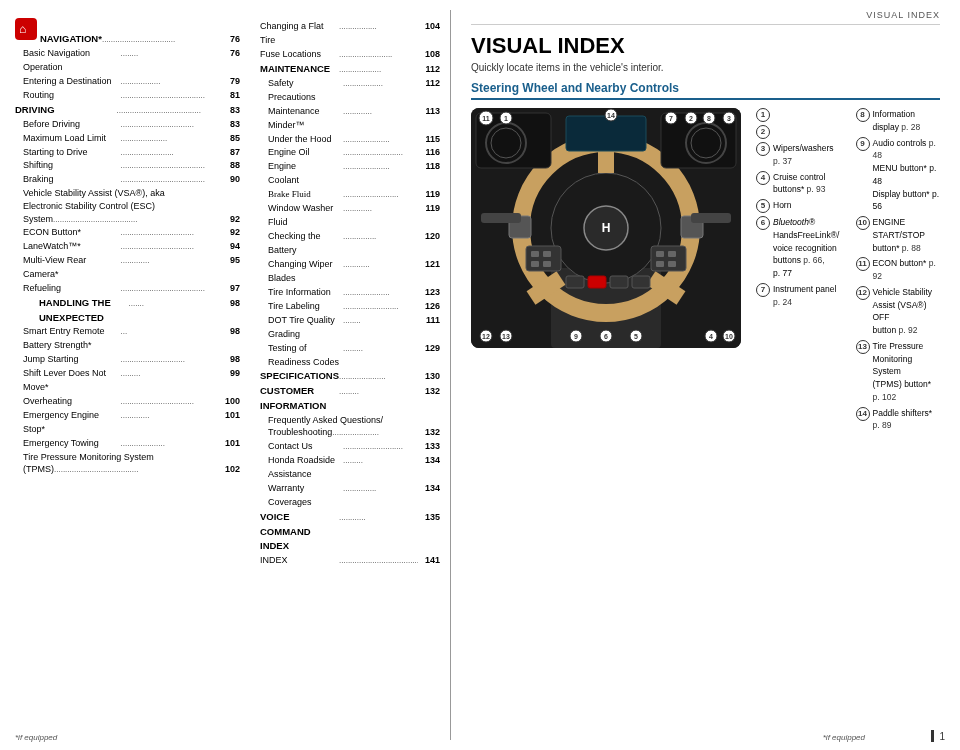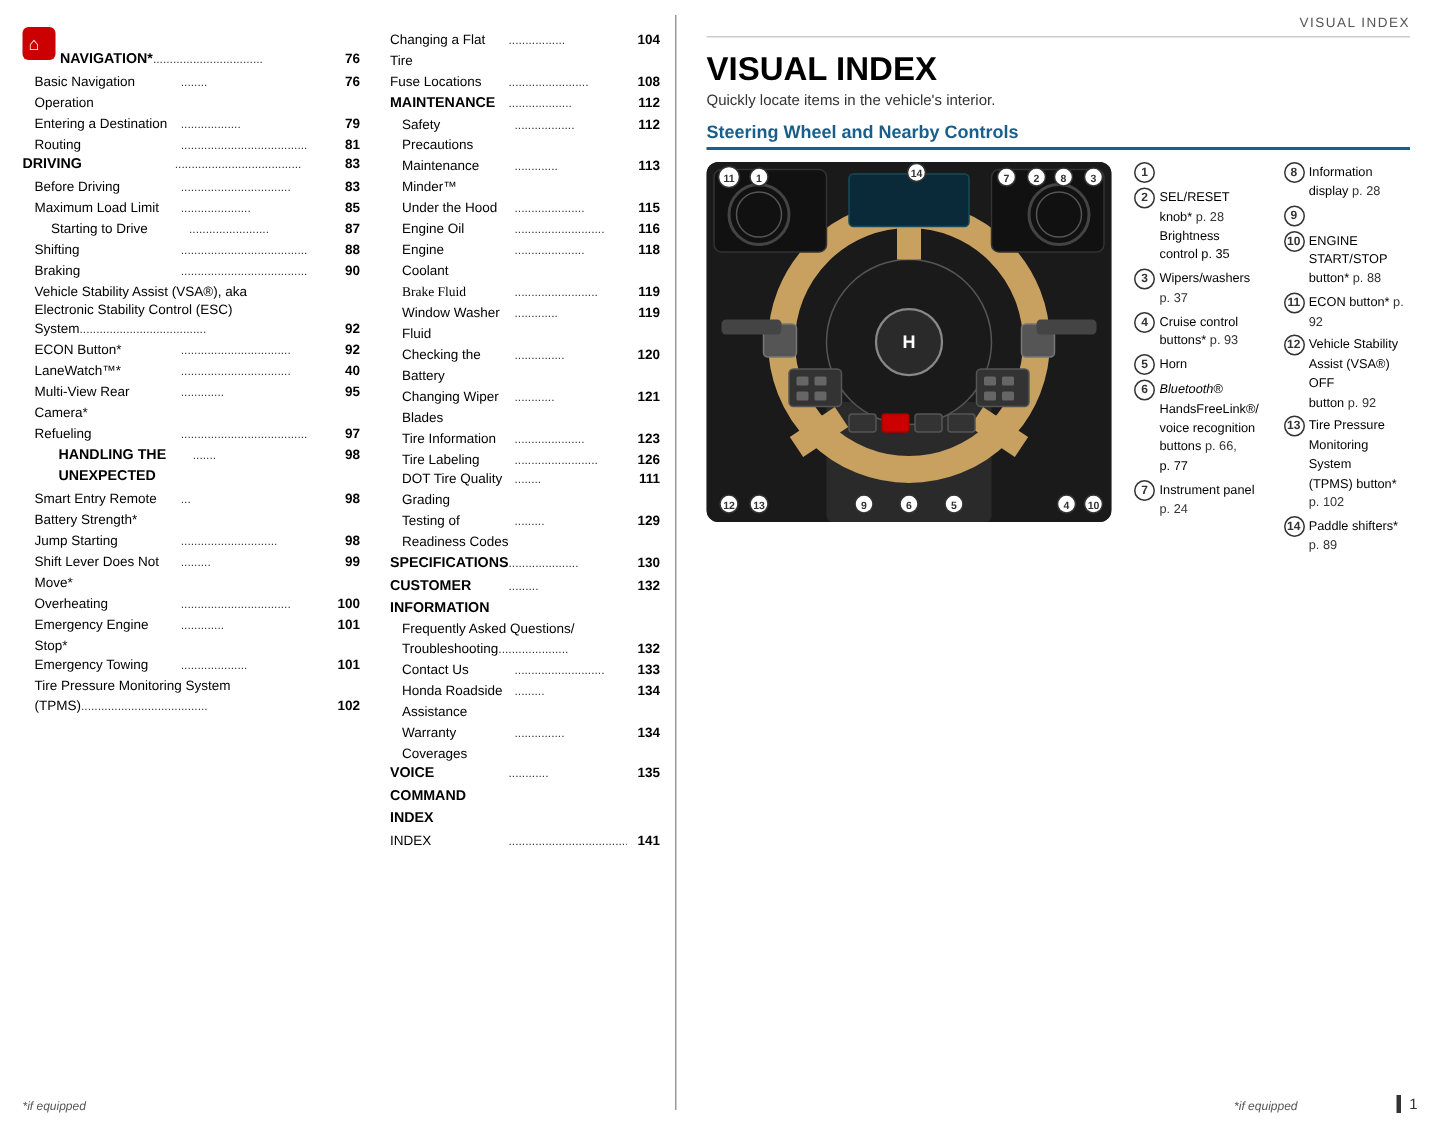--- a/index.html
+++ b/index.html
@@ -256,21 +256,21 @@
         <span class="toc-item-label" style="font-size:9px;">Before Driving </span>
         <span class="dots">.................................</span>
         <span class="pagenum">83</span>
       </div>
       <div class="toc-row" style="padding-left:8px;">
         <span class="toc-item-label" style="font-size:9px;">Maximum Load Limit </span>
         <span class="dots">.....................</span>
         <span class="pagenum">85</span>
       </div>
       <div class="toc-row" style="padding-left:8px;">
-        <span class="toc-item-label" style="font-size:9px;margin-left:11px;">Starting to Drive </span>
+        <span class="toc-item-label" style="font-size:9px;">Starting to Drive </span>
         <span class="dots">........................</span>
         <span class="pagenum">87</span>
       </div>
       <div class="toc-row" style="padding-left:8px;">
         <span class="toc-item-label" style="font-size:9px;">Shifting </span>
         <span class="dots">......................................</span>
         <span class="pagenum">88</span>
       </div>
       <div class="toc-row" style="padding-left:8px;">
         <span class="toc-item-label" style="font-size:9px;">Braking </span>
@@ -287,21 +287,21 @@
         </div>
       </div>
       <div class="toc-row" style="padding-left:8px;">
         <span class="toc-item-label" style="font-size:9px;">ECON Button* </span>
         <span class="dots">.................................</span>
         <span class="pagenum">92</span>
       </div>
       <div class="toc-row" style="padding-left:8px;">
         <span class="toc-item-label" style="font-size:9px;">LaneWatch™* </span>
         <span class="dots">.................................</span>
-        <span class="pagenum">40</span>
+        <span class="pagenum">94</span>
       </div>
       <div class="toc-row" style="padding-left:8px;">
         <span class="toc-item-label" style="font-size:9px;">Multi-View Rear Camera* </span>
         <span class="dots">.............</span>
         <span class="pagenum">95</span>
       </div>
       <div class="toc-row" style="padding-left:8px;justify-content:flex-end;">
         <span class="toc-item-label" style="font-size:9px;">Refueling </span>
         <span class="dots">......................................</span>
         <span class="pagenum">97</span>
@@ -585,21 +585,20 @@
       </div>
 
       <div class="legend-cols">
 
         <div class="legend-col">
           <div class="legend-item">
             <span class="callout callout-white">1</span>
           </div>
           <div class="legend-item">
             <span class="callout callout-white">2</span>
-            <span class="legend-item-text">SEL/RESET knob*  <span class="page-ref">p. 28</span><br>Brightness control  p. 35</span>
           </div>
           <div class="legend-item">
             <span class="callout callout-white">3</span>
             <span class="legend-item-text">Wipers/washers  <span class="page-ref">p. 37</span></span>
           </div>
           <div class="legend-item">
             <span class="callout callout-white">4</span>
             <span class="legend-item-text">Cruise control buttons*  <span class="page-ref">p. 93</span></span>
           </div>
           <div class="legend-item">
@@ -616,20 +615,21 @@
           </div>
         </div>
 
         <div class="legend-col">
           <div class="legend-item">
             <span class="callout callout-white">8</span>
             <span class="legend-item-text">Information display  <span class="page-ref">p. 28</span></span>
           </div>
           <div class="legend-item">
             <span class="callout callout-white">9</span>
+            <span class="legend-item-text">Audio controls  <span class="page-ref">p. 48</span><br>MENU button*  p. 48<br>Display button*  p. 56</span>
           </div>
           <div class="legend-item">
             <span class="callout callout-white">10</span>
             <span class="legend-item-text">ENGINE START/STOP button*  <span class="page-ref">p. 88</span></span>
           </div>
           <div class="legend-item">
             <span class="callout callout-white">11</span>
             <span class="legend-item-text">ECON button*  <span class="page-ref">p. 92</span></span>
           </div>
           <div class="legend-item">

